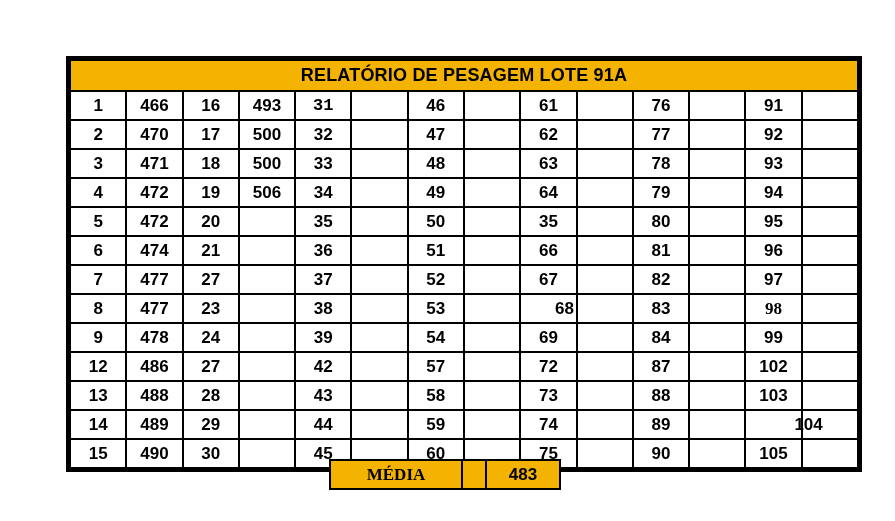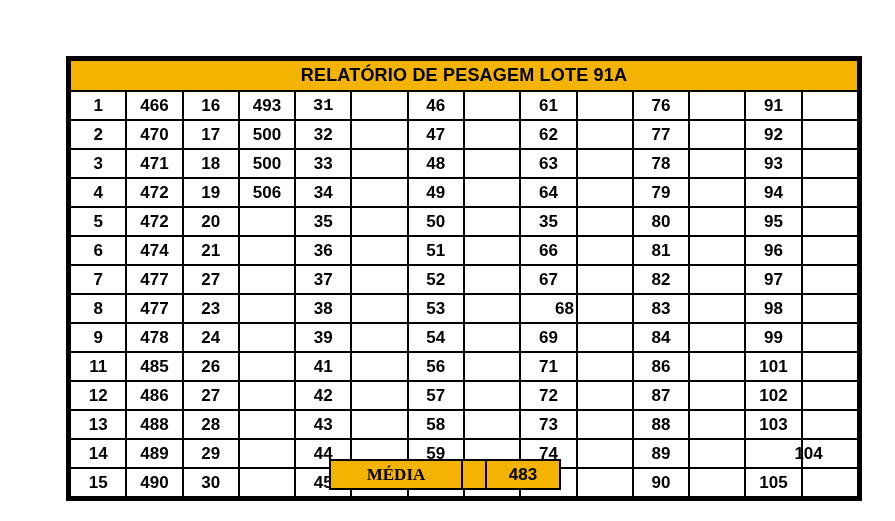--- a/index.html
+++ b/index.html
@@ -264,53 +264,37 @@
           <td class="idx" style="width: 56px;">23</td>
           <td class="blank" style="width: 66px;"></td>
           <td class="idx" style="width: 56px;">38</td>
           <td class="blank" style="width: 66px;"></td>
           <td class="idx" style="width: 56px;">53</td>
           <td class="blank" style="width: 66px;"></td>
           <td class="idx" style="width: 56px; padding-left: 32px;">68</td>
           <td class="blank" style="width: 66px;"></td>
           <td class="idx" style="width: 56px;">83</td>
           <td class="blank" style="width: 66px;"></td>
-          <td class="idx" style="width: 56px;">98</td>
+          <td class="idx" style="width: 56px; font-family: Liberation Serif, serif;">98</td>
           <td class="blank" style="width: 66px;"></td>
         </tr>
         <tr>
           <td class="idx" style="width: 56px;">9</td>
           <td class="val" style="width: 66px;">478</td>
           <td class="idx" style="width: 56px;">24</td>
           <td class="blank" style="width: 66px;"></td>
           <td class="idx" style="width: 56px;">39</td>
           <td class="blank" style="width: 66px;"></td>
           <td class="idx" style="width: 56px;">54</td>
           <td class="blank" style="width: 66px;"></td>
           <td class="idx" style="width: 56px;">69</td>
           <td class="blank" style="width: 66px;"></td>
           <td class="idx" style="width: 56px;">84</td>
           <td class="blank" style="width: 66px;"></td>
           <td class="idx" style="width: 56px;">99</td>
-          <td class="blank" style="width: 66px;"></td>
-        </tr>
-        <tr>
-          <td class="idx" style="width: 56px;">11</td>
-          <td class="val" style="width: 66px;">485</td>
-          <td class="idx" style="width: 56px;">26</td>
-          <td class="blank" style="width: 66px;"></td>
-          <td class="idx" style="width: 56px;">41</td>
-          <td class="blank" style="width: 66px;"></td>
-          <td class="idx" style="width: 56px;">56</td>
-          <td class="blank" style="width: 66px;"></td>
-          <td class="idx" style="width: 56px;">71</td>
-          <td class="blank" style="width: 66px;"></td>
-          <td class="idx" style="width: 56px;">86</td>
-          <td class="blank" style="width: 66px;"></td>
-          <td class="idx" style="width: 56px;">101</td>
           <td class="blank" style="width: 66px;"></td>
         </tr>
         <tr>
           <td class="idx" style="width: 56px;">12</td>
           <td class="val" style="width: 66px;">486</td>
           <td class="idx" style="width: 56px;">27</td>
           <td class="blank" style="width: 66px;"></td>
           <td class="idx" style="width: 56px;">42</td>
           <td class="blank" style="width: 66px;"></td>
           <td class="idx" style="width: 56px;">57</td>

